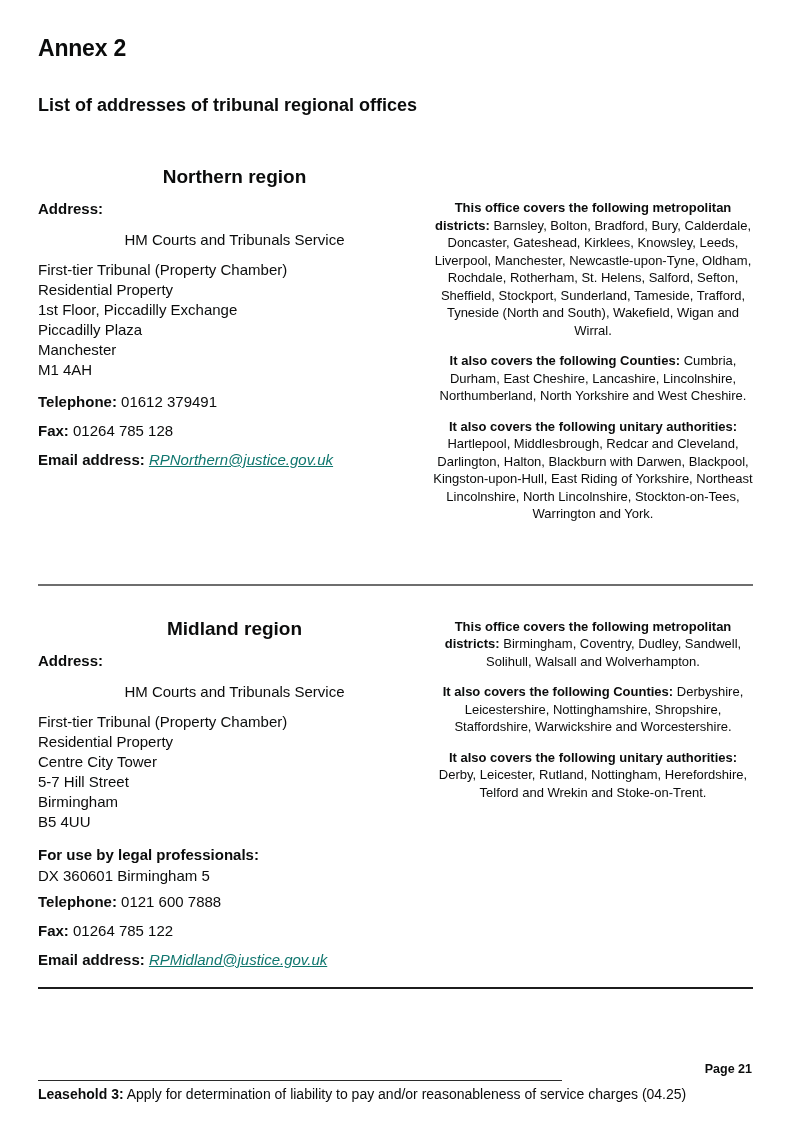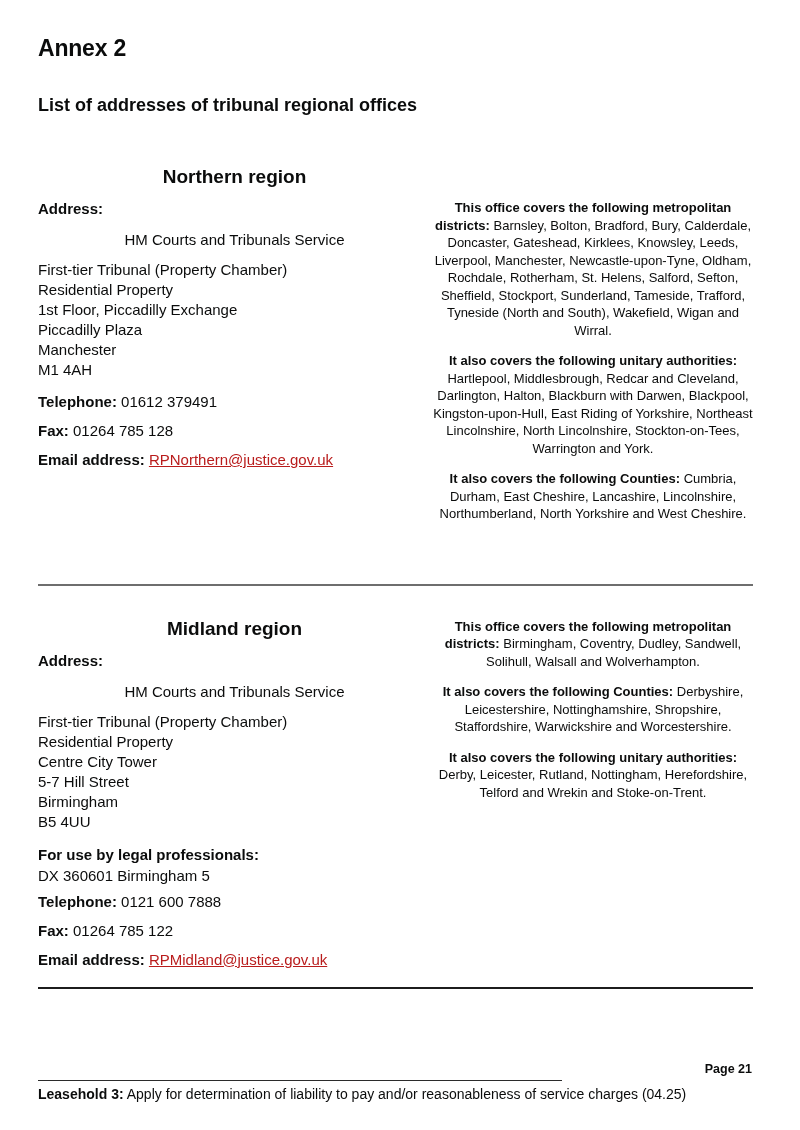--- a/index.html
+++ b/index.html
@@ -81,23 +81,24 @@
     margin: 0 0 6px 0;
   }
   .dx-label { font-weight: bold; }
   .contact {
     font-size: 15px;
     line-height: 20px;
     margin: 0 0 9px 0;
   }
   .contact strong { font-weight: bold; }
   a.email-link {
-    color: #b91c1c;
+    color: #0f766e;
     text-decoration: underline;
     cursor: pointer;
+    font-style: italic;
   }
   .cov-para { margin: 0 0 13px 0; }
   .cov-para strong { font-weight: bold; }
   hr.divider {
     border: none;
     border-top: 2px solid #6e6e6e;
     margin: 48px 0 32px 0;
     width: 100%;
   }
   hr.divider.dark {
@@ -143,22 +144,22 @@
         <div class="addr-line">Piccadilly Plaza</div>
         <div class="addr-line">Manchester</div>
         <div class="addr-line">M1 4AH</div>
       </div>
       <p class="contact"><strong>Telephone:</strong> <span>01612 379491</span></p>
       <p class="contact"><strong>Fax:</strong> <span>01264 785 128</span></p>
       <p class="contact"><strong>Email address:</strong> <a class="email-link">RPNorthern@justice.gov.uk</a></p>
     </div>
     <div class="col-right offset-top">
       <p class="cov-para"><strong>This office covers the following metropolitan districts:</strong> <span>Barnsley, Bolton, Bradford, Bury, Calderdale, Doncaster, Gateshead, Kirklees, Knowsley, Leeds, Liverpool, Manchester, Newcastle-upon-Tyne, Oldham, Rochdale, Rotherham, St. Helens, Salford, Sefton, Sheffield, Stockport, Sunderland, Tameside, Trafford, Tyneside (North and South), Wakefield, Wigan and Wirral.</span></p>
+      <p class="cov-para"><strong>It also covers the following Counties:</strong> <span>Cumbria, Durham, East Cheshire, Lancashire, Lincolnshire, Northumberland, North Yorkshire and West Cheshire.</span></p>
       <p class="cov-para"><strong>It also covers the following unitary authorities:</strong> <span>Hartlepool, Middlesbrough, Redcar and Cleveland, Darlington, Halton, Blackburn with Darwen, Blackpool, Kingston-upon-Hull, East Riding of Yorkshire, Northeast Lincolnshire, North Lincolnshire, Stockton-on-Tees, Warrington and York.</span></p>
-      <p class="cov-para"><strong>It also covers the following Counties:</strong> <span>Cumbria, Durham, East Cheshire, Lancashire, Lincolnshire, Northumberland, North Yorkshire and West Cheshire.</span></p>
     </div>
   </section>
 
   <hr class="divider">
 
   <section class="region">
     <div class="col-left">
       <h3 class="region-heading">Midland region</h3>
       <p class="addr-label">Address:</p>
       <p class="org-line">HM Courts and Tribunals Service</p>

